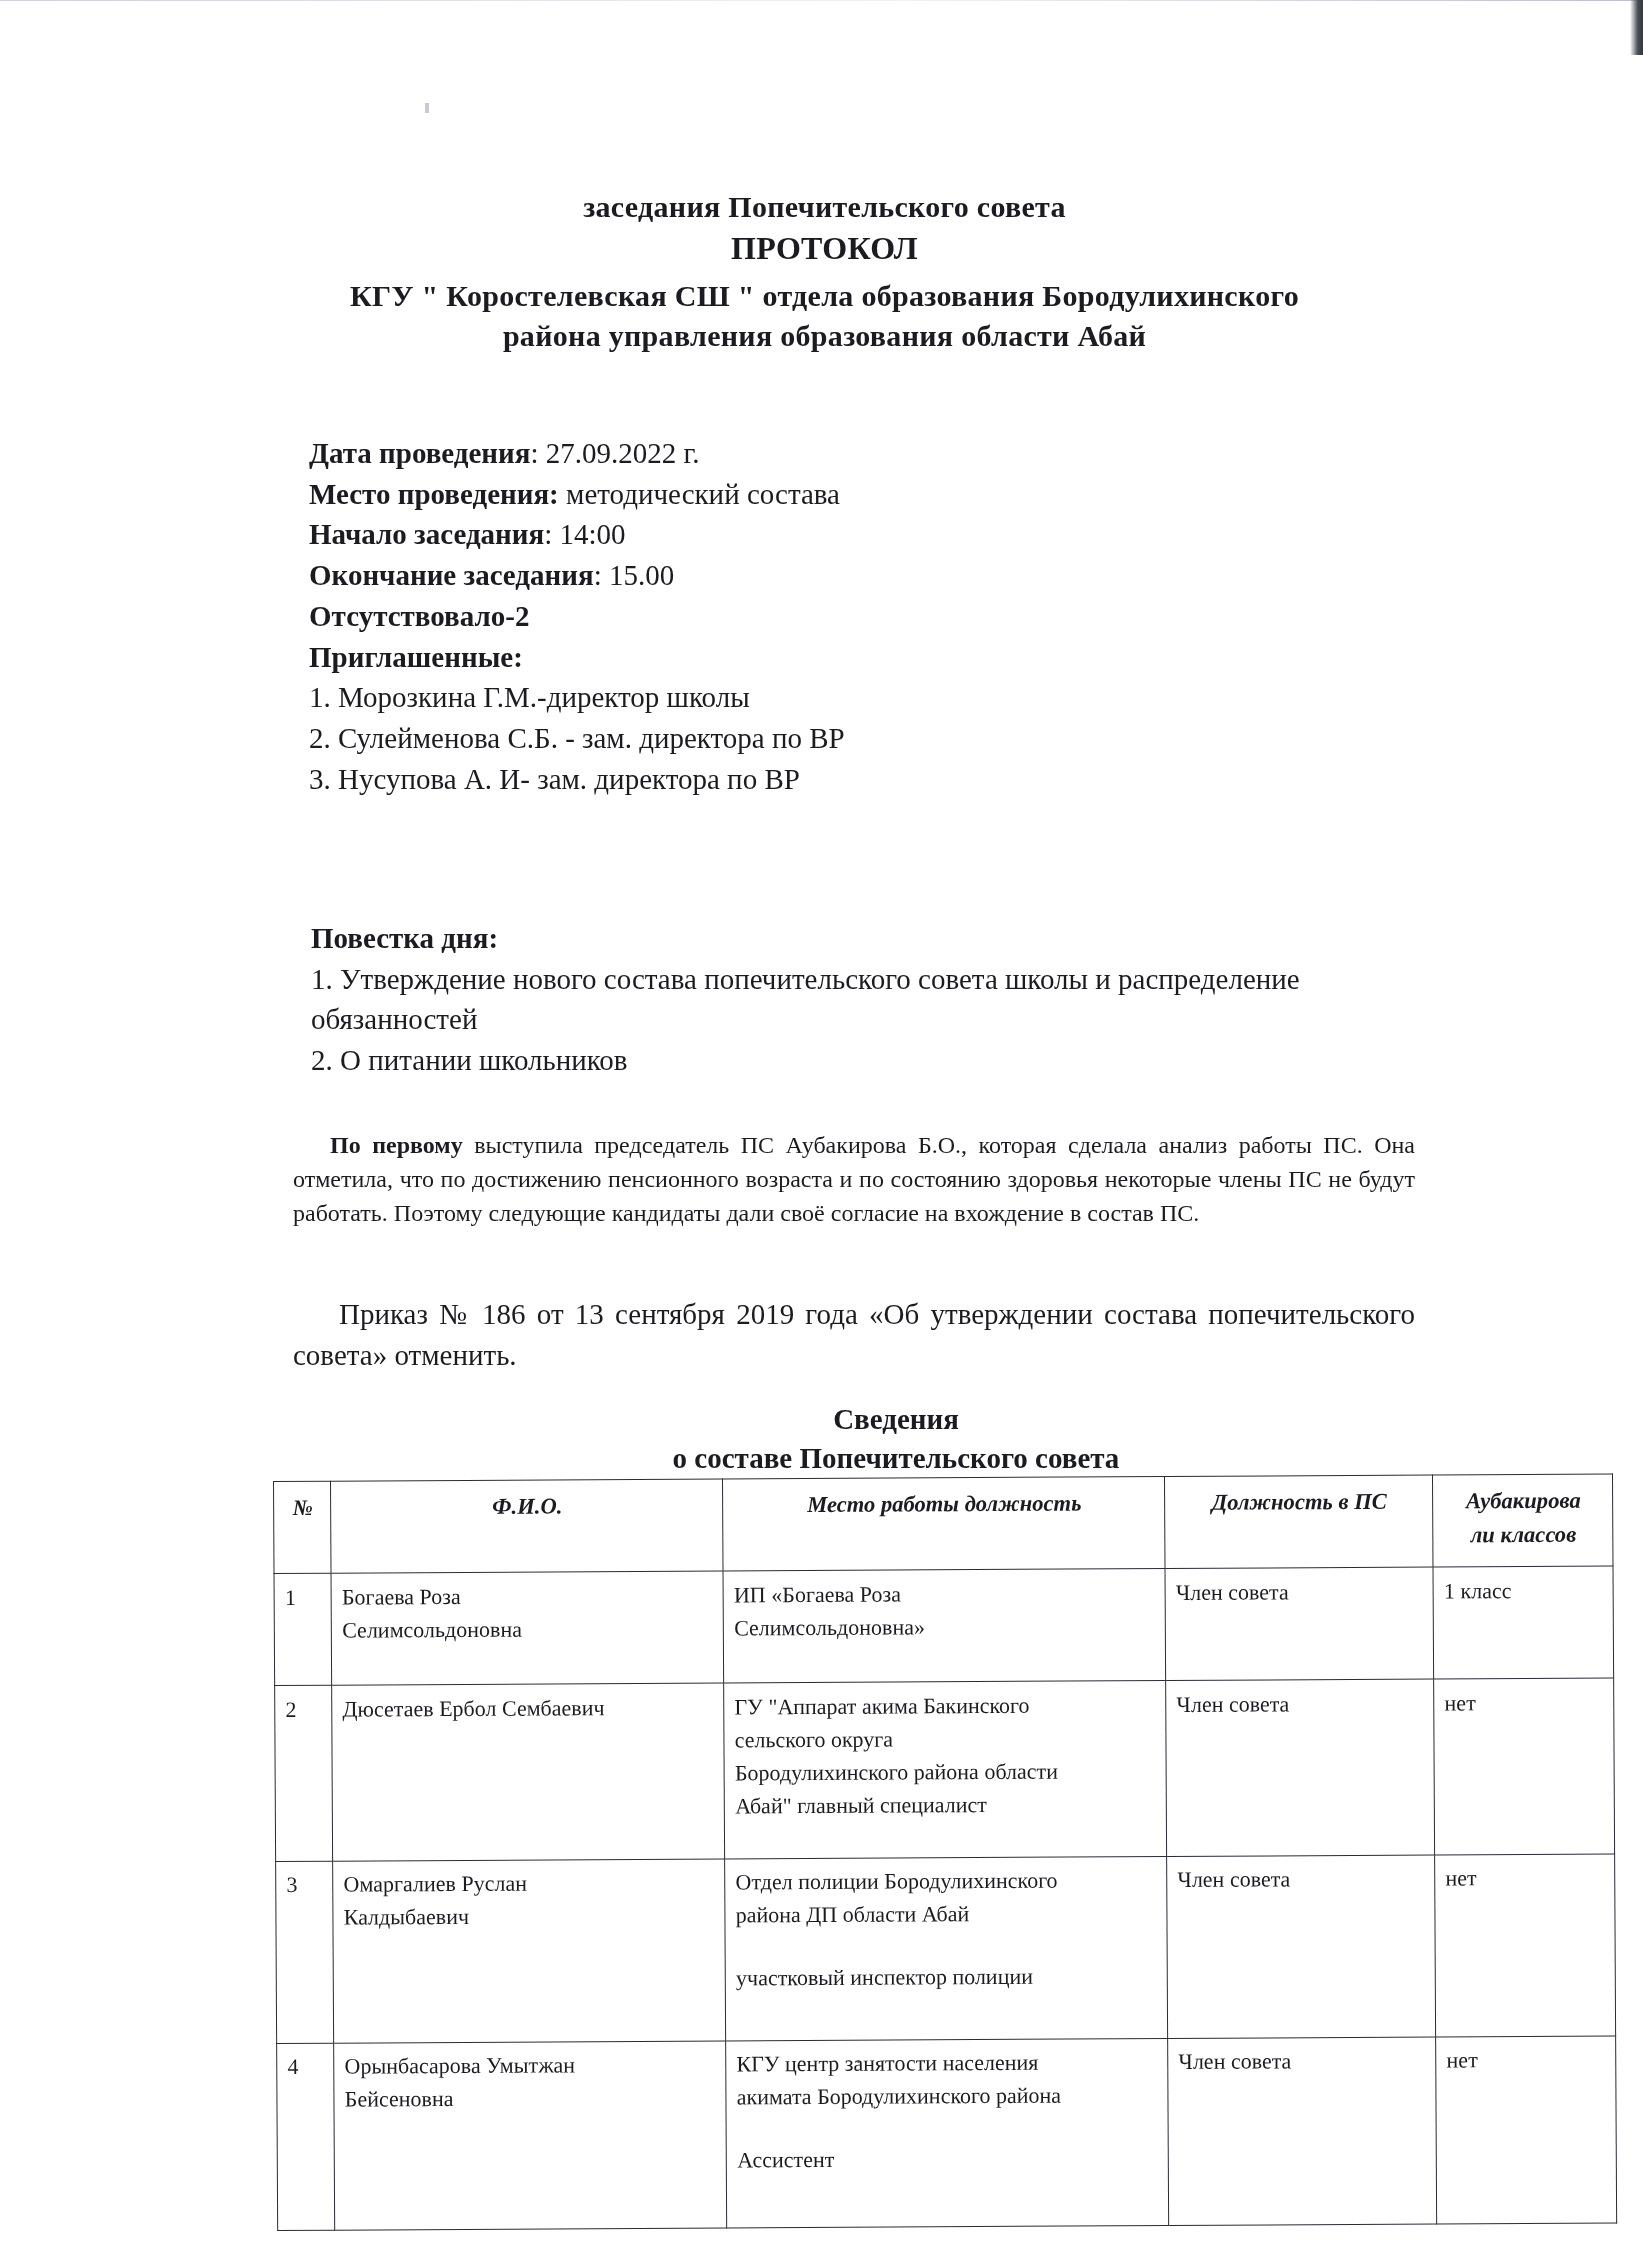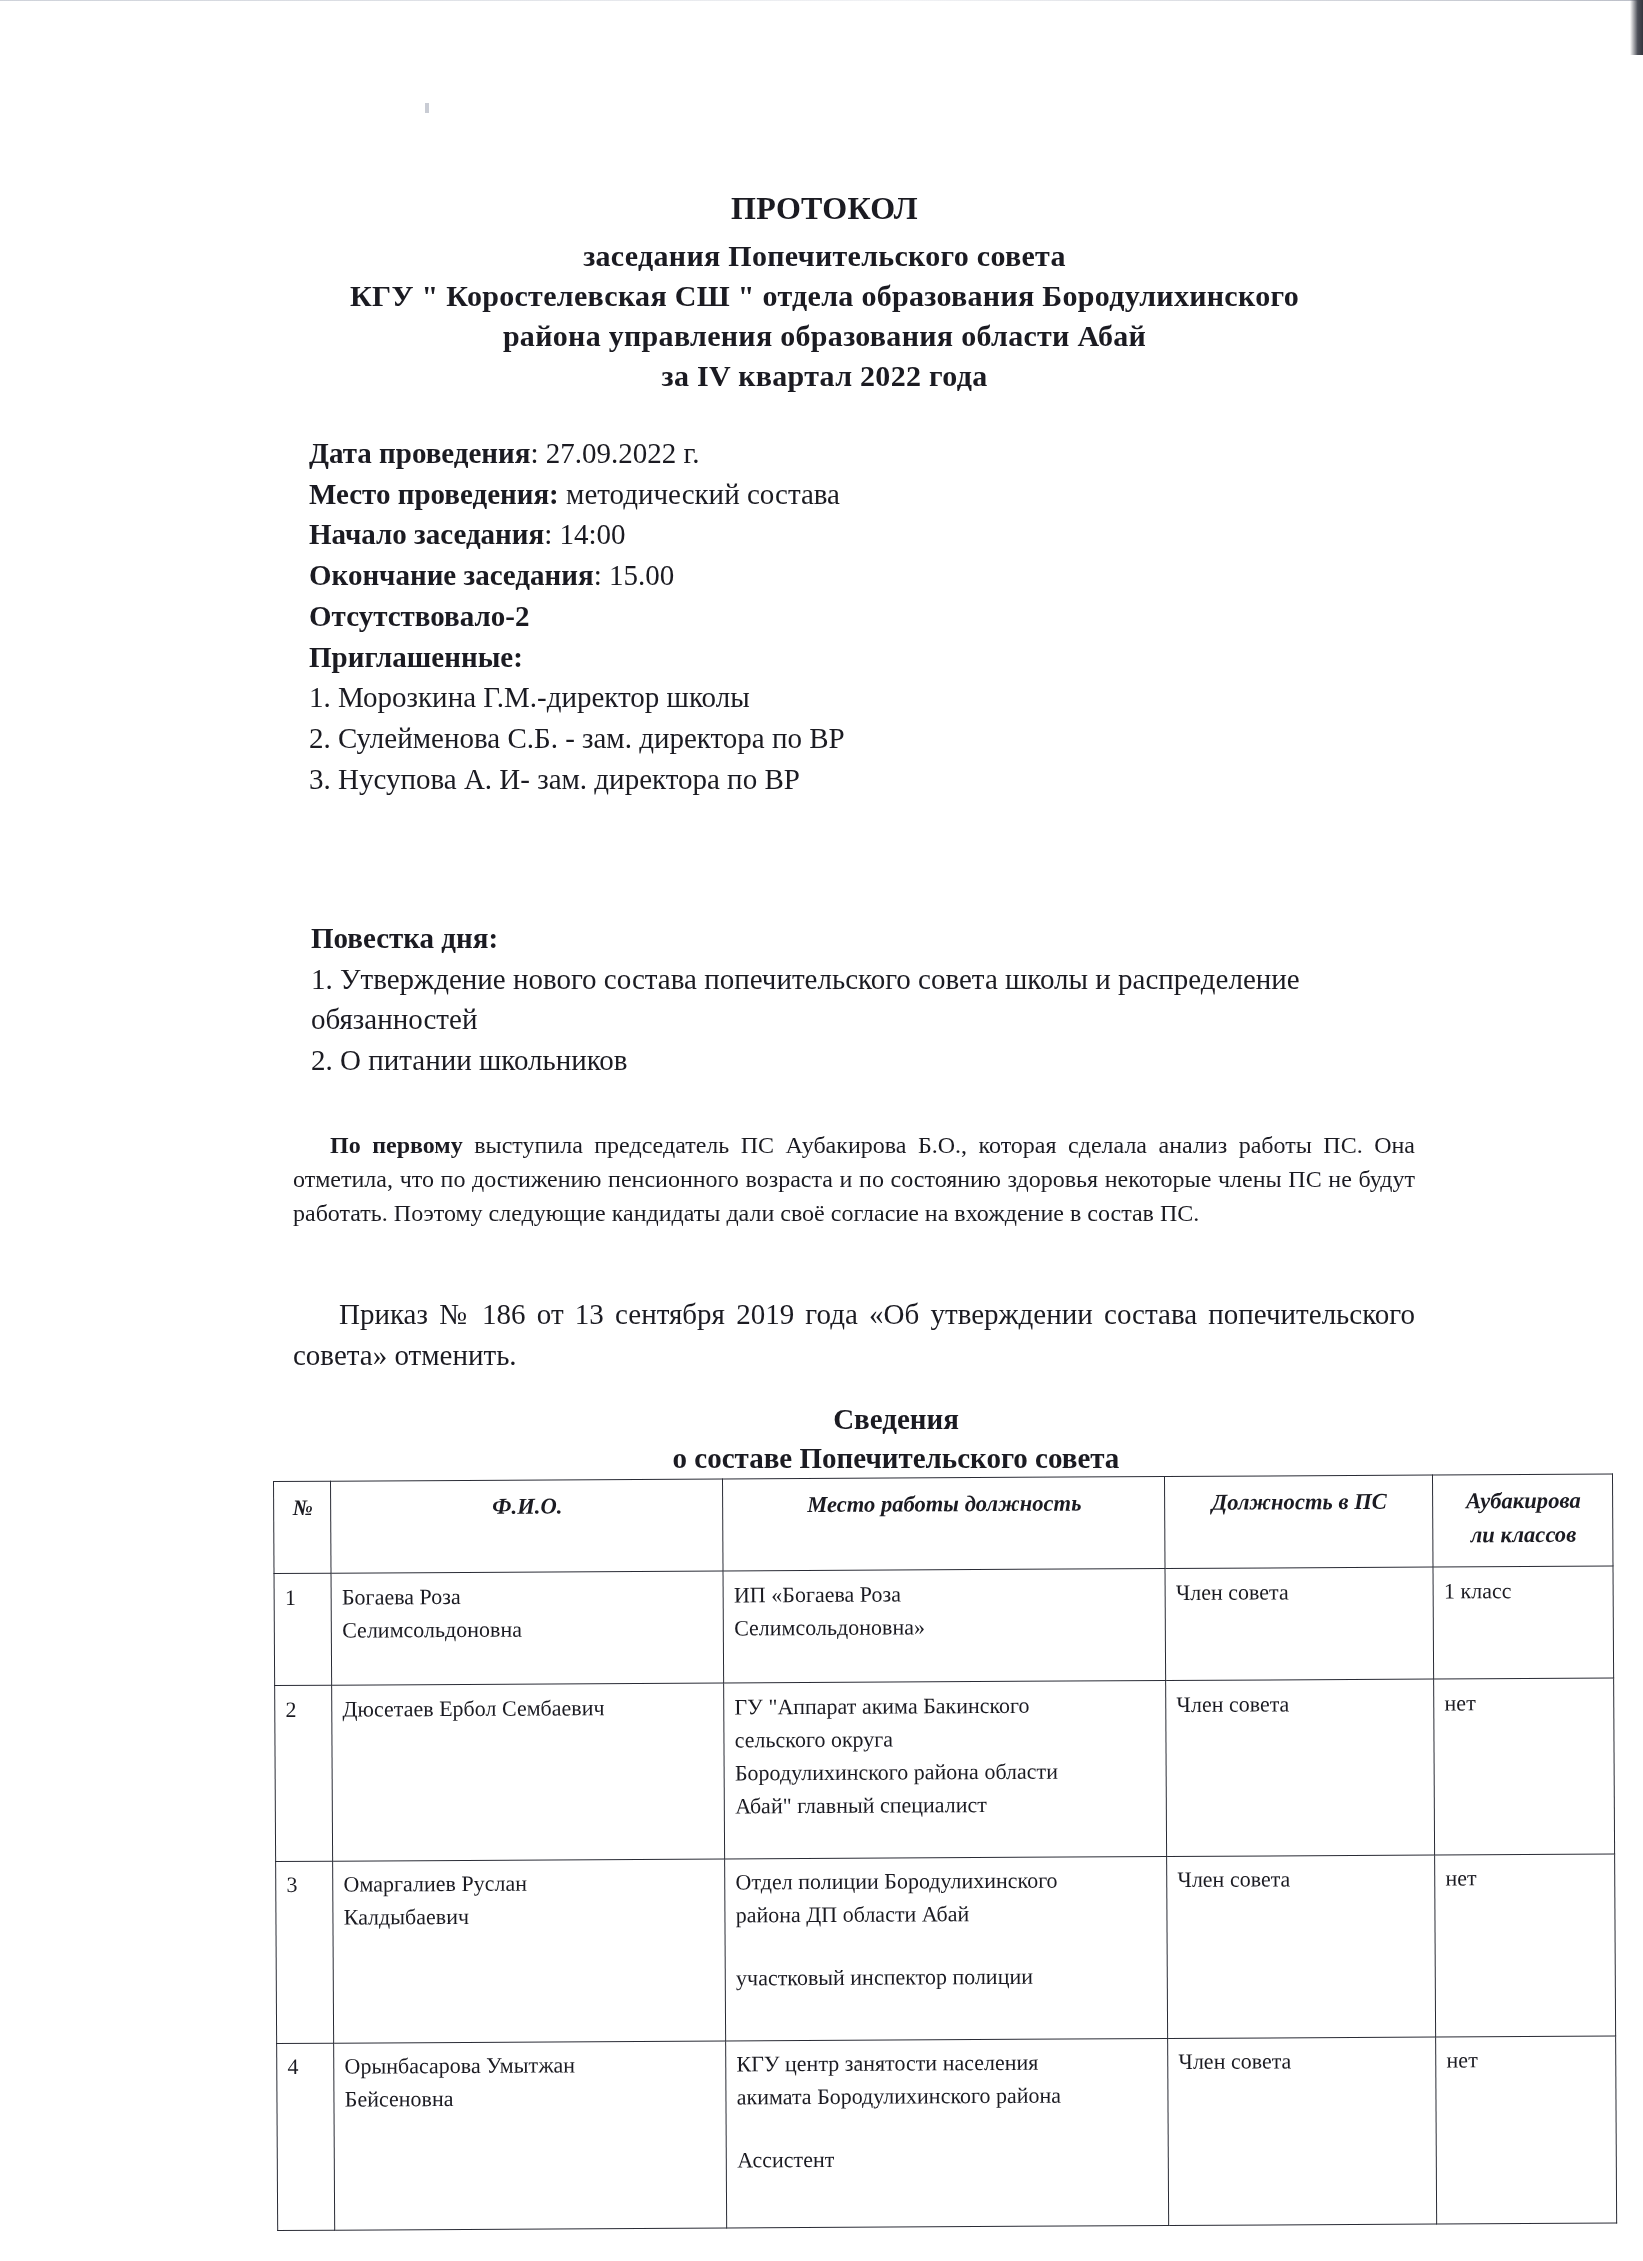--- a/index.html
+++ b/index.html
@@ -188,25 +188,24 @@
 </head>
 <body>
 
 <div class="page">
 
   <div class="scan-edge-top"></div>
   <div class="scan-edge-right"></div>
   <div class="faint-mark"></div>
 
   <div class="title-block">
+    <div class="t-line t-sub1">заседания Попечительского совета</div>
     <div class="t-line t-protokol">ПРОТОКОЛ</div>
-    <div class="t-line t-sub1">заседания Попечительского совета</div>
     <div class="t-line t-sub2">КГУ " Коростелевская СШ " отдела образования Бородулихинского</div>
     <div class="t-line t-sub3">района управления образования области Абай</div>
-    <div class="t-line t-sub4">за IV квартал 2022 года</div>
   </div>
 
   <div class="meta">
     <div class="row"><b>Дата проведения</b><span class="val">: 27.09.2022 г.</span></div>
     <div class="row"><b>Место проведения:</b><span class="val">  методический состава</span></div>
     <div class="row"><b>Начало заседания</b><span class="val">: 14:00</span></div>
     <div class="row"><b>Окончание заседания</b><span class="val">: 15.00</span></div>
     <div class="row"><b>Отсутствовало-2</b></div>
     <div class="row"><b>Приглашенные:</b></div>
     <div class="row">1. Морозкина Г.М.-директор школы</div>

